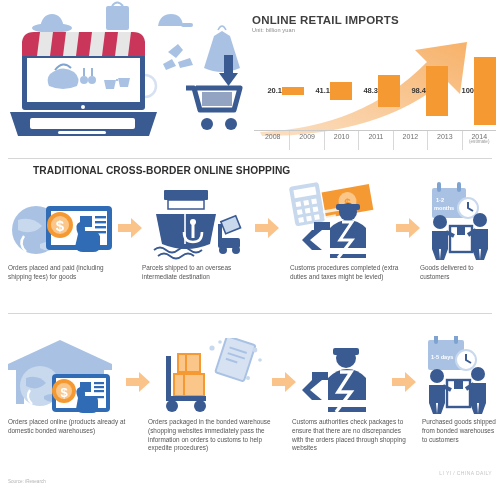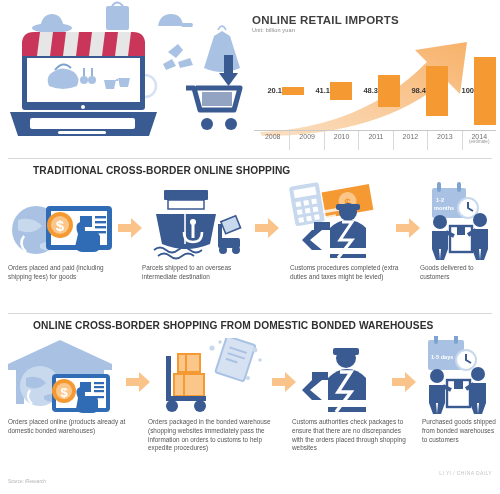--- a/index.html
+++ b/index.html
@@ -325,21 +325,20 @@
 
     <div class="captions" style="height:46px;">
       <div class="cap" style="left:8px;  top:4px; width:120px;">Orders placed and paid (including shipping fees) for goods</div>
       <div class="cap" style="left:142px;top:4px; width:120px;">Parcels shipped to an overseas intermediate destination</div>
       <div class="cap" style="left:290px;top:4px; width:122px;">Customs procedures completed (extra duties and taxes might be levied)</div>
       <div class="cap" style="left:420px;top:4px; width:76px;">Goods delivered to customers</div>
     </div>
   </div>
 
   <div class="hr" style="top:313px;"></div>
-  <div class="section-head" style="top:320px;">ONLINE CROSS-BORDER SHOPPING FROM DOMESTIC BONDED WAREHOUSES</div>
 
   <div class="row" style="top:336px;">
     <div class="icons-strip">
 
       <svg class="step-icon" style="left:4px;" width="120" height="76" viewBox="0 0 120 76">
         <g fill="#A9C2E4">
           <path d="M4 26 L56 2 L108 26 v6 H4 z"></path>
           <rect x="12" y="32" width="8" height="34"></rect>
           <rect x="92" y="32" width="8" height="34"></rect>
           <rect x="12" y="32" width="88" height="6"></rect>

